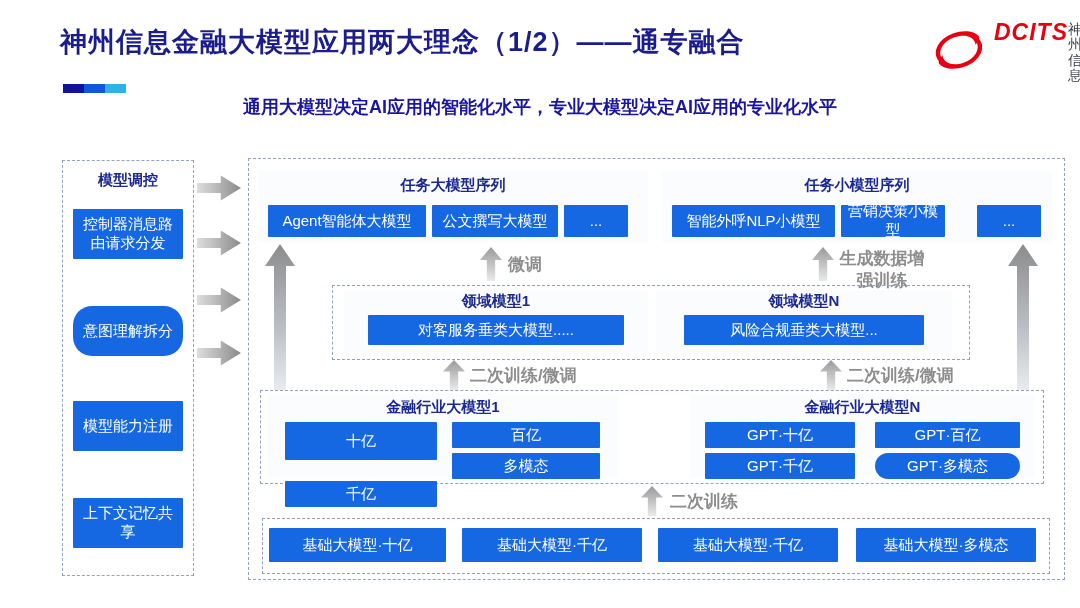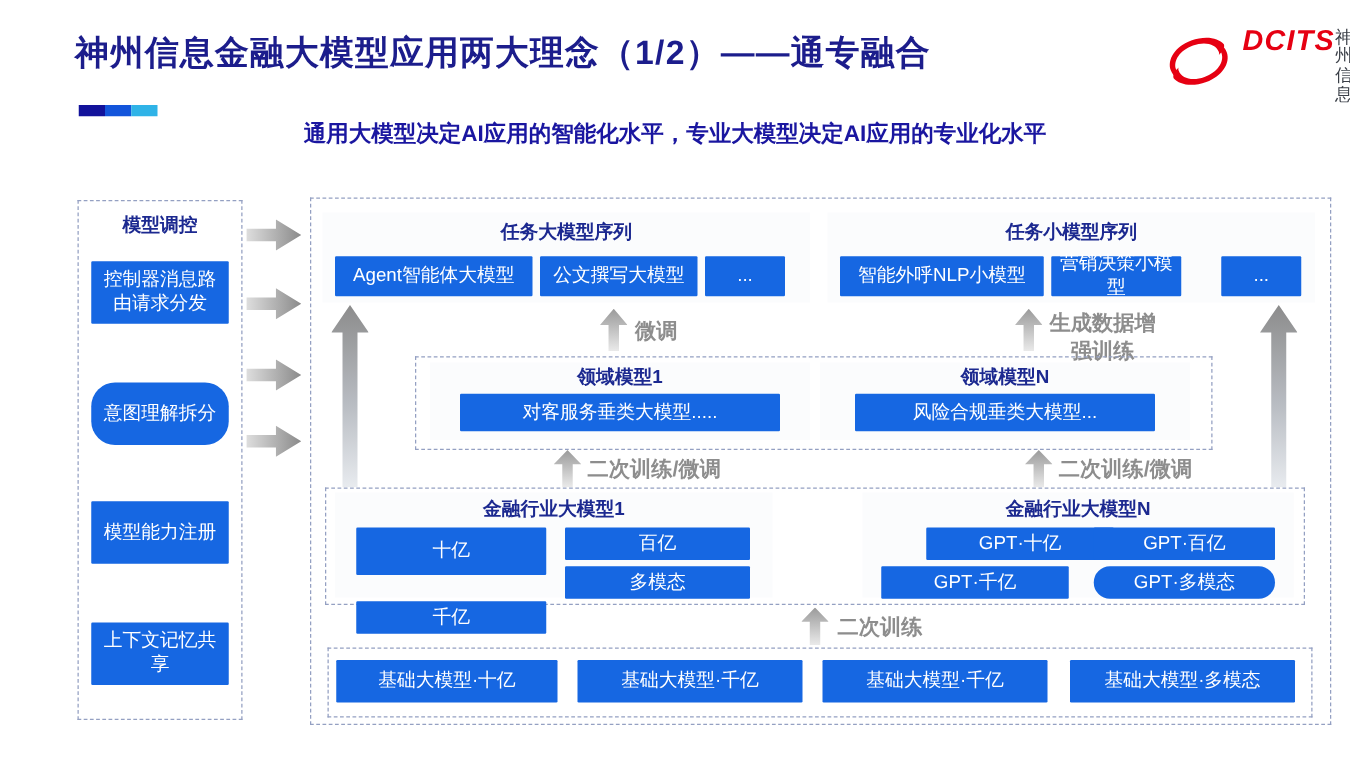--- a/index.html
+++ b/index.html
@@ -142,21 +142,21 @@
     <div class="abs group-title" style="left:0;top:4px;width:350px;">金融行业大模型1</div>
   </div>
   <div class="abs bluebox" style="left:285px;top:422px;width:152px;height:38px;">十亿</div>
   <div class="abs bluebox" style="left:452px;top:422px;width:148px;height:26px;">百亿</div>
   <div class="abs bluebox" style="left:285px;top:453px;width:152px;height:26px;margin-top:28px;">千亿</div>
   <div class="abs bluebox" style="left:452px;top:453px;width:148px;height:26px;">多模态</div>
 
   <div class="abs panel" style="left:690px;top:394px;width:345px;height:84px;">
     <div class="abs group-title" style="left:0;top:4px;width:345px;">金融行业大模型N</div>
   </div>
-  <div class="abs bluebox" style="left:705px;top:422px;width:150px;height:26px;margin-left:36px;">GPT·十亿</div>
+  <div class="abs bluebox" style="left:705px;top:422px;width:150px;height:26px;">GPT·十亿</div>
   <div class="abs bluebox" style="left:875px;top:422px;width:145px;height:26px;">GPT·百亿</div>
   <div class="abs bluebox" style="left:705px;top:453px;width:150px;height:26px;">GPT·千亿</div>
   <div class="abs bluebox" style="left:875px;top:453px;width:145px;height:26px;border-radius:13px;">GPT·多模态</div>
 
   <div class="abs arrow-up-sm" style="left:641px;top:486px;height:30px;"></div>
   <div class="abs flow-label" style="left:670px;top:491px;">二次训练</div>
 
   <div class="abs dashed" style="left:262px;top:518px;width:786px;height:54px;"></div>
   <div class="abs bluebox" style="left:269px;top:528px;width:177px;height:34px;">基础大模型·十亿</div>
   <div class="abs bluebox" style="left:462px;top:528px;width:180px;height:34px;">基础大模型·千亿</div>

